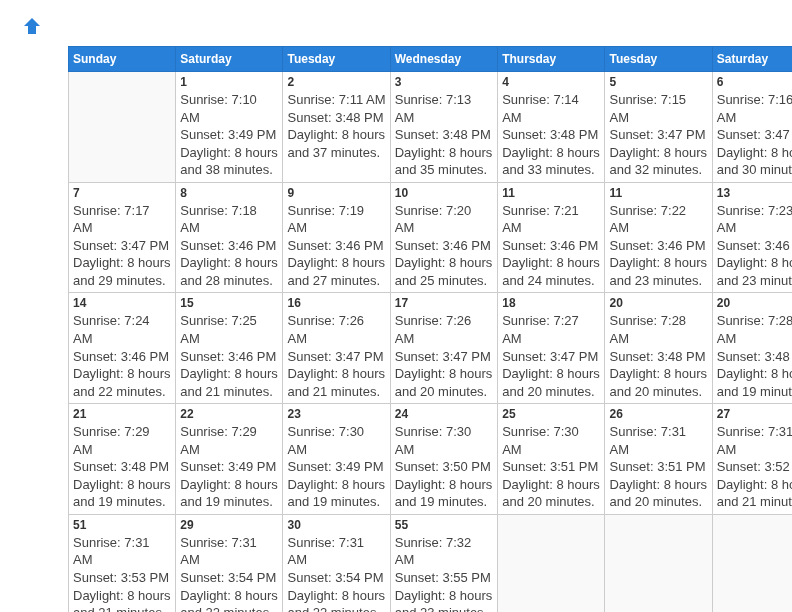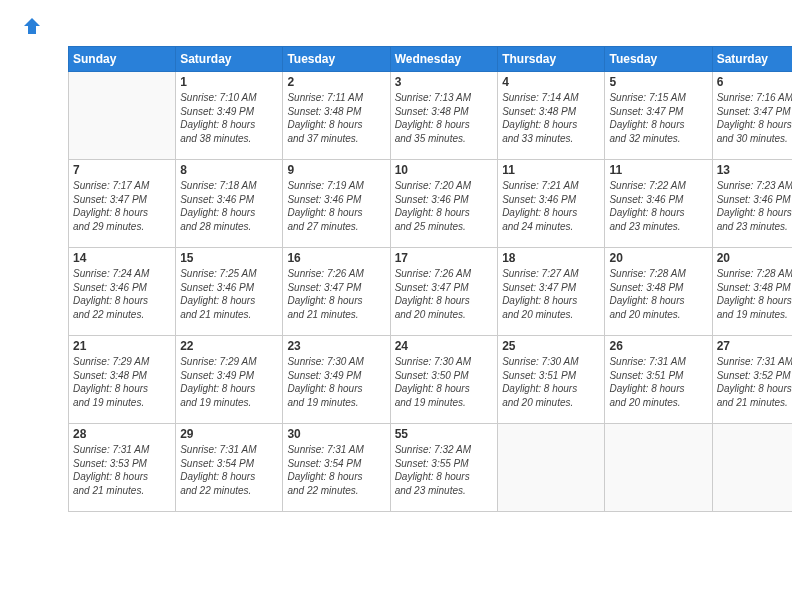--- a/index.html
+++ b/index.html
@@ -80,24 +80,23 @@
       width: 108px;
       height: 88px;
     }
     .day-number {
       font-size: 12px;
       font-weight: bold;
       color: #333;
       margin-bottom: 2px;
     }
     .day-info {
-      font-size: 10px;
+      font-size: 13px;
       color: #444;
       line-height: 1.35;
-      font-style: italic;
     }
     .empty-cell {
       background: #f9f9f9;
     }
   </style>
 </head>
 <body>
 
 <div class="page">
   <div class="header">
@@ -241,21 +240,21 @@
             <div class="day-number">26</div>
             <div class="day-info">Sunrise: 7:31 AM<br>Sunset: 3:51 PM<br>Daylight: 8 hours<br> and 20 minutes.</div>
           </td>
           <td>
             <div class="day-number">27</div>
             <div class="day-info">Sunrise: 7:31 AM<br>Sunset: 3:52 PM<br>Daylight: 8 hours<br> and 21 minutes.</div>
           </td>
         </tr>
         <tr>
           <td>
-            <div class="day-number">28</div>
+            <div class="day-number">51</div>
             <div class="day-info">Sunrise: 7:31 AM<br>Sunset: 3:53 PM<br>Daylight: 8 hours<br> and 21 minutes.</div>
           </td>
           <td>
             <div class="day-number">29</div>
             <div class="day-info">Sunrise: 7:31 AM<br>Sunset: 3:54 PM<br>Daylight: 8 hours<br> and 22 minutes.</div>
           </td>
           <td>
             <div class="day-number">30</div>
             <div class="day-info">Sunrise: 7:31 AM<br>Sunset: 3:54 PM<br>Daylight: 8 hours<br> and 22 minutes.</div>
           </td>

